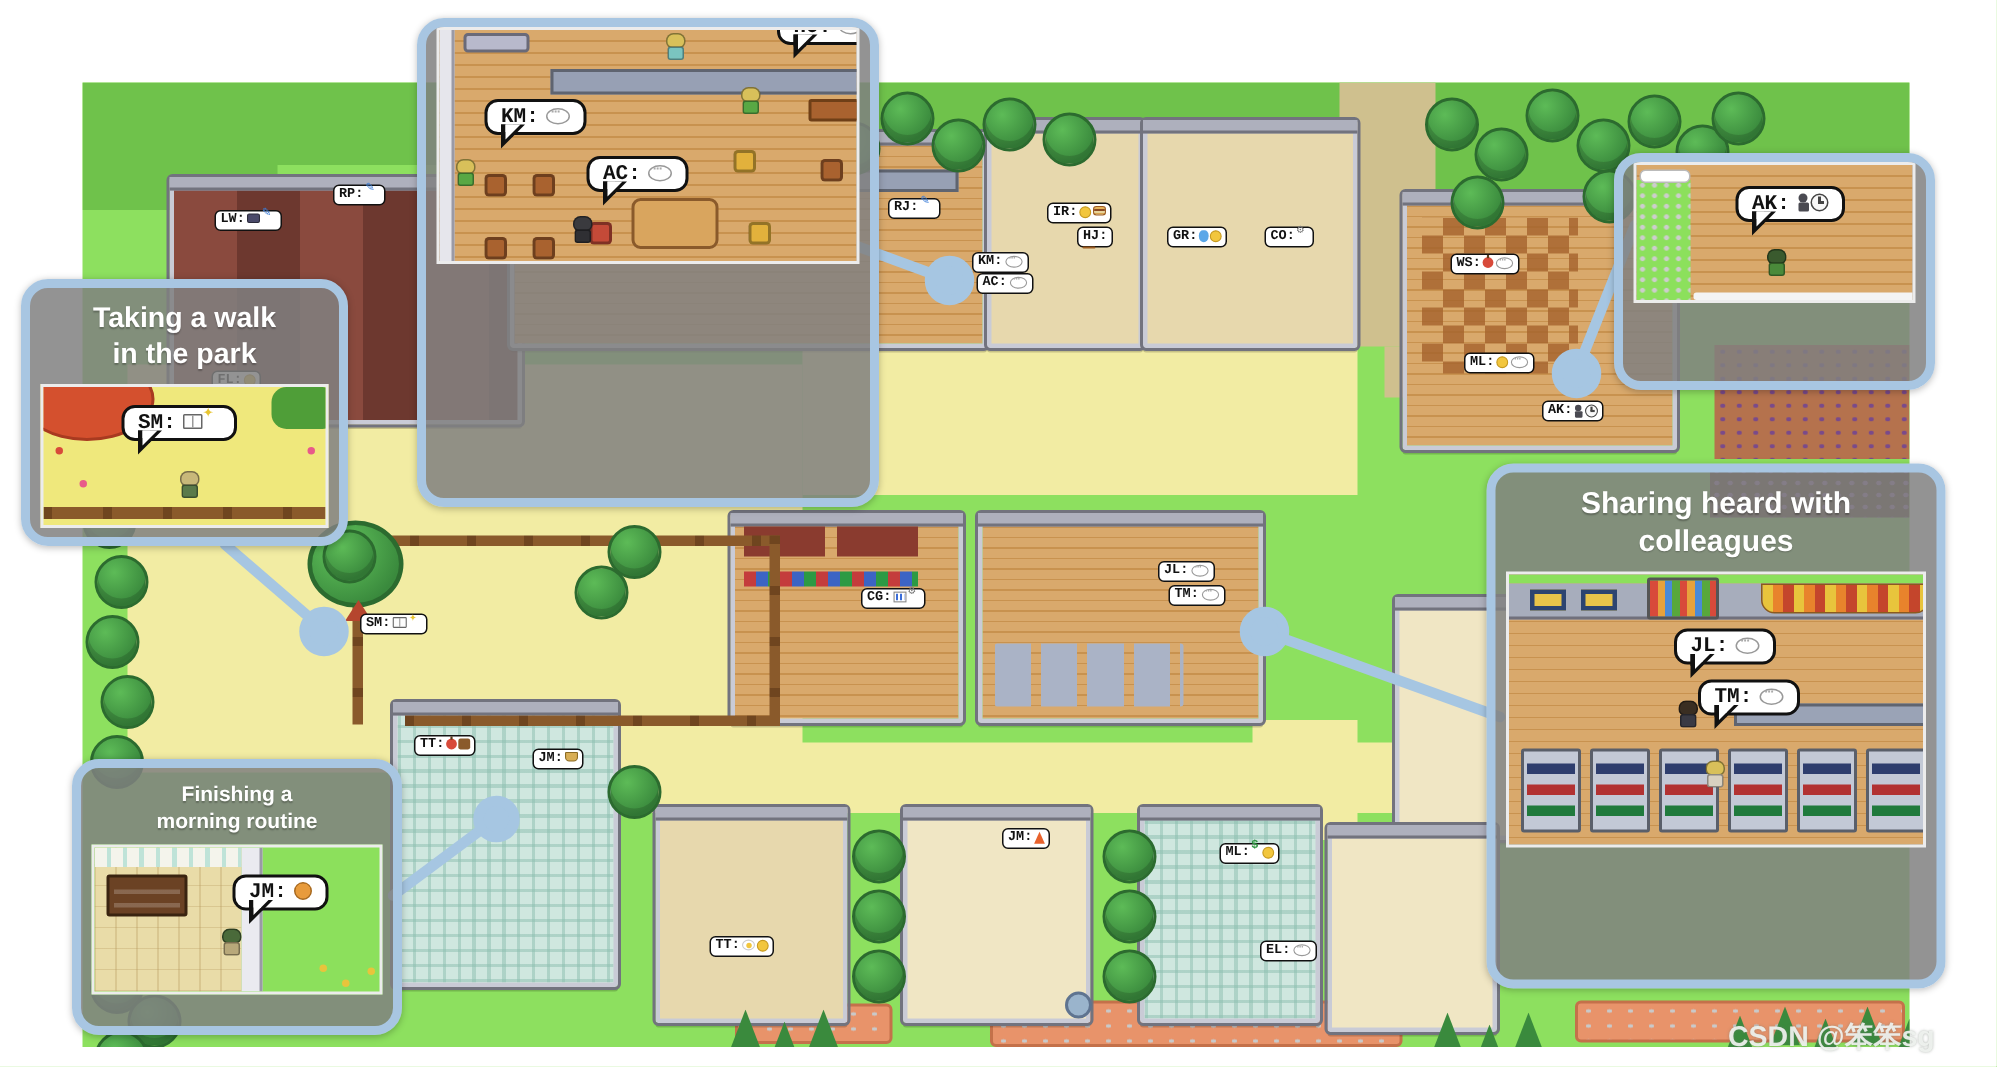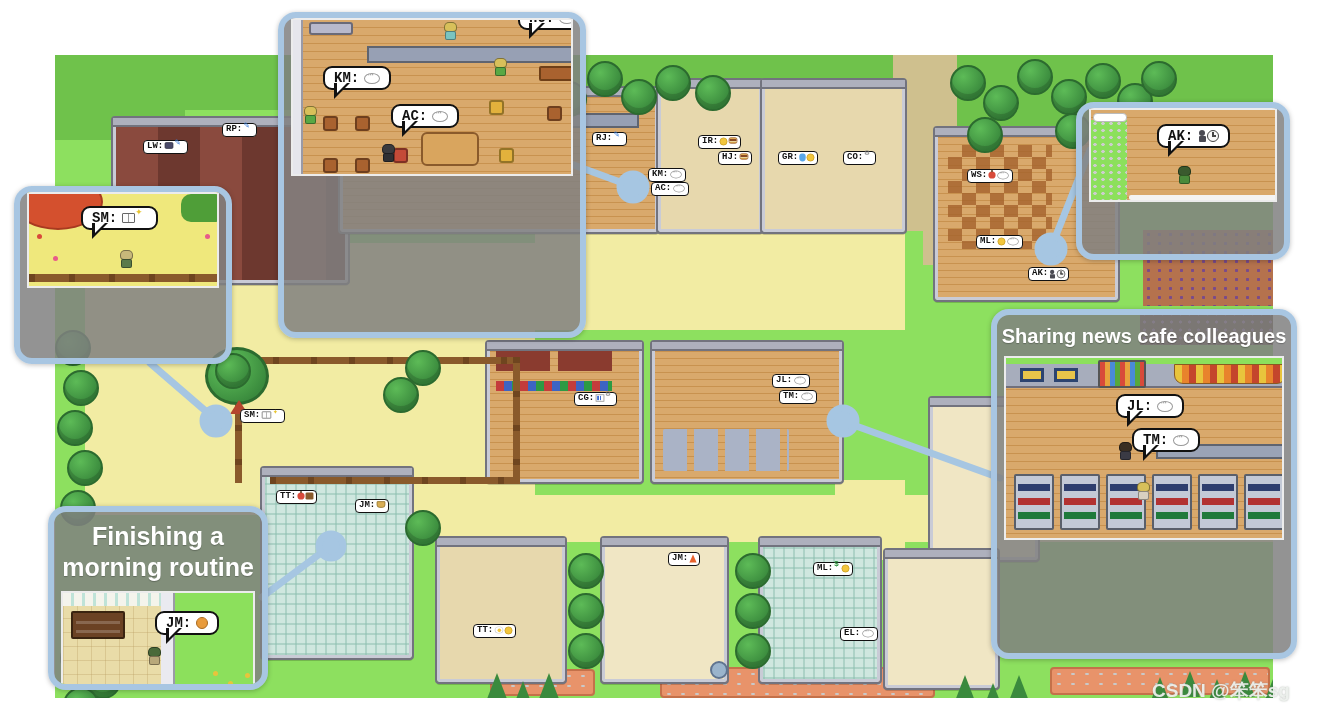--- a/index.html
+++ b/index.html
@@ -226,21 +226,21 @@
         </div>
         <div class="chip" style="left: 537px; top: 77px;">
           <span>RJ:</span>
           <span class="ic ic-pencil"></span>
         </div>
         <div class="chip" style="left: 643px; top: 80px;">
           <span>IR:</span>
           <span class="ic ic-smile"></span>
           <span class="ic ic-burger"></span>
         </div>
-        <div class="chip" style="left: 663px; top: 96px;">
+        <div class="chip" style="left: 663px; top: 96px; flex-direction: column;">
           <span>HJ:</span>
           <span class="ic ic-burger"></span>
         </div>
         <div class="chip" style="left: 723px; top: 96px;">
           <span>GR:</span>
           <span class="ic ic-drop"></span>
           <span class="ic ic-coin"></span>
         </div>
         <div class="chip" style="left: 788px; top: 96px;">
           <span>CO:</span>
@@ -372,20 +372,22 @@
           <span class="ics"><span class="ic ic-chat"></span></span>
         </div>
       <div class="bubble" style="left:225px;top:-14px">
           <span>HU:</span>
           <span class="ics"><span class="ic ic-chat"></span></span>
         </div>
     </div>
   </div>
 
   <div class="callout" style="left:14px;top:186px;width:218px;height:178px">
+    <div class="co-title" style="font-size:19px">Taking a walk
+in the park</div>
     <div class="scene" style="height:96px;background:#efe87c">
       <i class="d" style="left:-16px;top:-20px;width:90px;height:56px;background:#d4502e;border:2px solid #a83a20;border-radius:50%"></i>
       <i class="d" style="left:152px;top:0;width:44px;height:28px;background:#4f9e38;border-radius:10px"></i>
       <i class="fl" style="left:8px;top:40px;background:#d84a3a"></i>
       <i class="fl" style="left:24px;top:62px;background:#e85a8a"></i>
       <i class="fl" style="left:64px;top:34px;background:#e8d05a"></i>
       <i class="fl" style="left:176px;top:40px;background:#e85a8a"></i>
       <i class="fl" style="left:188px;top:58px;background:#d84a3a"></i>
       <i class="d" style="left:0;top:80px;width:100%;height:8px;background:repeating-linear-gradient(90deg,#6f451f 0 6px,#8a5a2b 6px 40px)"></i>
       <div class="spr" style="left:90px;top:56px">
@@ -409,21 +411,21 @@
           <i class="b" style="background:#4a8a3a"></i>
         </div>
       <div class="bubble" style="left:66px;top:14px">
           <span>AK:</span>
           <span class="ics"><span class="ic ic-figure"></span><span class="ic ic-clock"></span></span>
         </div>
     </div>
   </div>
 
   <div class="callout" style="left:991px;top:309px;width:306px;height:350px">
-    <div class="co-title">Sharing news cafe colleagues</div>
+    <div class="co-title">Sharing heard with colleagues</div>
     <div class="scene" style="height:184px">
       <i class="d" style="left:0;top:0;width:100%;height:6px;background:#8ce05c"></i>
       <i class="d" style="left:0;top:6px;width:100%;height:24px;background:#a7adbc;border-bottom:2px solid #70707c"></i>
       <i class="d" style="left:14px;top:10px;width:24px;height:14px;background:#e8c44a;border:3px solid #2c4470"></i>
       <i class="d" style="left:48px;top:10px;width:24px;height:14px;background:#e8c44a;border:3px solid #2c4470"></i>
       <i class="d" style="left:92px;top:2px;width:48px;height:28px;background:repeating-linear-gradient(90deg,#d84a3a 0 5px,#e8a23c 5px 10px,#4a8ad8 10px 15px,#58a83c 15px 20px);border:2px solid #555;border-radius:2px"></i>
       <i class="d" style="left:168px;top:6px;width:112px;height:20px;background:repeating-linear-gradient(90deg,#e8c43c 0 7px,#e8832c 7px 14px,#c4452c 14px 21px);border-radius:0 0 9px 9px;border:1px solid #8a5a20"></i>
       <i class="d" style="left:150px;top:86px;width:136px;height:15px;background:#9aa3b6;border:2px solid #5f6470"></i>
       <i class="shelfu" style="left:8px;top:116px"></i>
       <i class="shelfu" style="left:54px;top:116px"></i>
@@ -444,21 +446,21 @@
           <span class="ics"><span class="ic ic-chat"></span></span>
         </div>
       <div class="bubble" style="left:126px;top:70px">
           <span>TM:</span>
           <span class="ics"><span class="ic ic-chat"></span></span>
         </div>
     </div>
   </div>
 
   <div class="callout" style="left:48px;top:506px;width:220px;height:184px">
-    <div class="co-title" style="font-size:25px">Finishing a
+    <div class="co-title" style="font-size:14px">Finishing a
 morning routine</div>
     <div class="scene" style="height:100px;background:#8ce05c">
       <i class="d" style="left:0;top:0;width:98px;height:100%;background:#e9dca8;background-image:repeating-linear-gradient(90deg,rgba(180,150,90,.3) 0 1px,transparent 1px 14px),repeating-linear-gradient(0deg,rgba(180,150,90,.3) 0 1px,transparent 1px 14px)"></i>
       <i class="d" style="left:0;top:0;width:98px;height:13px;background:repeating-linear-gradient(90deg,#f4f4ec 0 8px,#bfe3d8 8px 11px)"></i>
       <i class="d" style="left:8px;top:18px;width:54px;height:28px;background:#6b4224;border:2px solid #3a2410;border-radius:2px;background-image:linear-gradient(rgba(255,255,255,.2),rgba(255,255,255,.2)),linear-gradient(rgba(255,255,255,.2),rgba(255,255,255,.2));background-size:44px 3px;background-repeat:no-repeat;background-position:3px 8px,3px 17px"></i>
       <i class="d" style="left:98px;top:0;width:14px;height:100%;background:#eaeaf0;border-right:2px solid #9a9aa6"></i>
       <i class="fl" style="left:150px;top:78px;background:#e8c43c"></i>
       <i class="fl" style="left:165px;top:88px;background:#e8c43c"></i>
       <i class="fl" style="left:182px;top:80px;background:#e8c43c"></i>
       <div class="spr" style="left:84px;top:54px">

